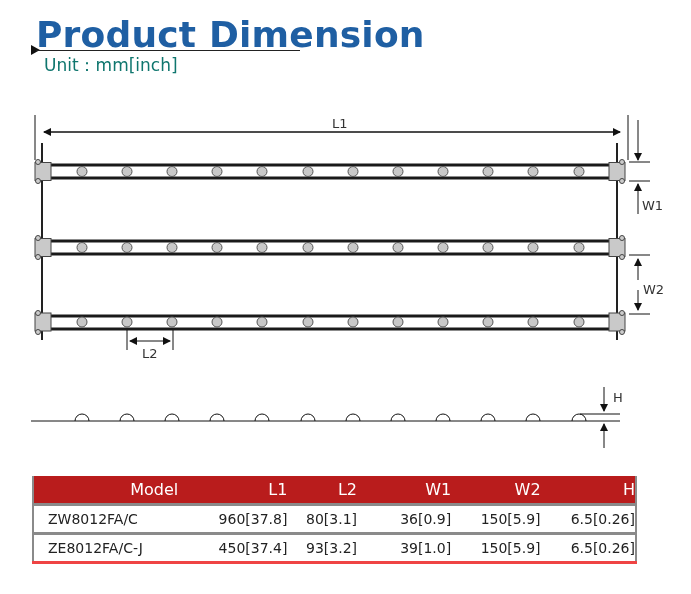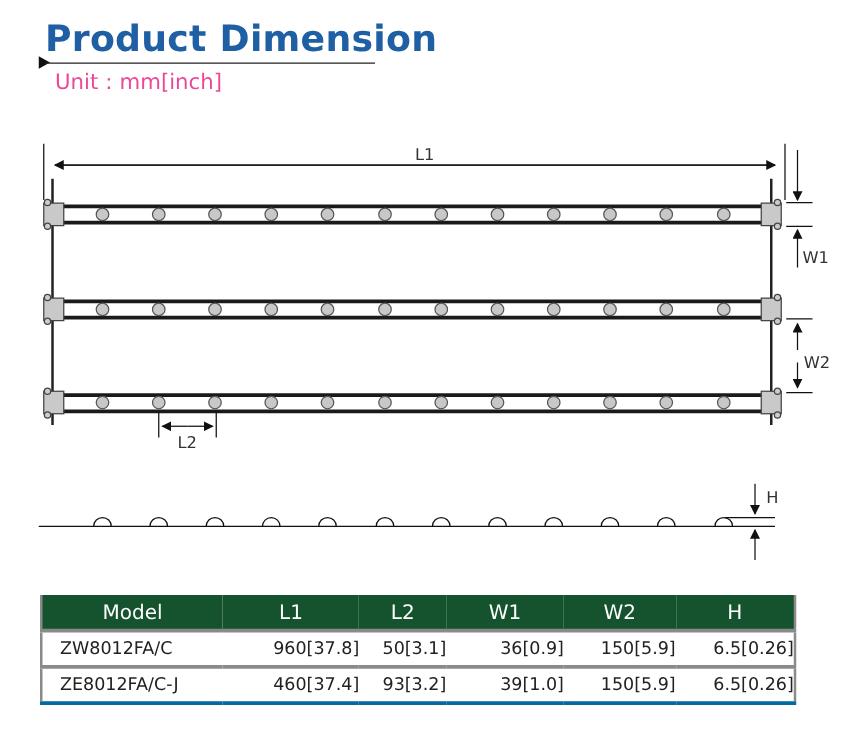--- a/index.html
+++ b/index.html
@@ -1,35 +1,35 @@
 <!DOCTYPE html>
 <html><head>
 <meta charset="utf-8">
 <style>
   html, body { margin: 0; padding: 0; background: #ffffff; }
   body { width: 691px; height: 594px; position: relative; overflow: hidden;
          font-family: "Liberation Sans", "DejaVu Sans", sans-serif; color: #222; }
-  .title { position: absolute; left: 36px; top: 14px; font-size: 29px; font-weight: bold;
+  .title { position: absolute; left: 36px; top: 14px; font-size: 36px; font-weight: bold;
            color: #1f5fa3; letter-spacing: 0.2px; font-family: "DejaVu Sans", sans-serif; }
   .title-rule { position: absolute; left: 36px; top: 50px; width: 264px; height: 1px; background: #222; }
   .title-arrow { position: absolute; left: 31px; top: 45px; width: 0; height: 0;
                  border-top: 5px solid transparent; border-bottom: 5px solid transparent;
                  border-left: 9px solid #111; }
-  .unit { position: absolute; left: 44px; top: 54px; font-size: 17px; color: #ec4899;
+  .unit { position: absolute; left: 44px; top: 54px; font-size: 17px; color: #0f766e;
           font-family: "DejaVu Sans", sans-serif; }
   svg.diagram { position: absolute; left: 0; top: 0; }
   .dimlabel { font-family: "DejaVu Sans", sans-serif; font-size: 13px; fill: #333; }
 
   table.spec { position: absolute; left: 32px; top: 476px; width: 605px;
                border-collapse: collapse; font-family: "DejaVu Sans", sans-serif; }
-  table.spec th { background: #14532d; color: #ffffff; font-weight: normal; font-size: 16px;
-                  height: 27px; padding: 0; text-align: center; }
+  table.spec th { background: #b91c1c; color: #ffffff; font-weight: normal; font-size: 16px;
+                  height: 27px; padding: 0; text-align: right; }
   table.spec td { font-size: 14px; color: #222; height: 26px; text-align: right; padding: 0;
                   border-top: 3px solid #8a8a8a; }
-  table.spec tr.last td { border-bottom: 3px solid #0369a1; }
+  table.spec tr.last td { border-bottom: 3px solid #ef4444; }
   table.spec { border-left: 2px solid #8a8a8a; border-right: 2px solid #8a8a8a; }
   table.spec td.model { text-align: left; padding-left: 14px; }
 </style>
 </head>
 <body>
 
 <div class="title">Product Dimension</div>
 <div class="title-arrow"></div>
 <div class="title-rule"></div>
 <div class="unit">Unit：mm[inch]</div>
@@ -183,27 +183,27 @@
       <th style="width:70px">L2</th>
       <th style="width:95px">W1</th>
       <th style="width:90px">W2</th>
       <th style="width:95px">H</th>
     </tr>
   </thead>
   <tbody>
     <tr>
       <td class="model">ZW8012FA/C</td>
       <td>960[37.8]</td>
-      <td>50[3.1]</td>
+      <td>80[3.1]</td>
       <td>36[0.9]</td>
       <td>150[5.9]</td>
       <td>6.5[0.26]</td>
     </tr>
     <tr class="last">
       <td class="model">ZE8012FA/C-J</td>
-      <td>460[37.4]</td>
+      <td>450[37.4]</td>
       <td>93[3.2]</td>
       <td>39[1.0]</td>
       <td>150[5.9]</td>
       <td>6.5[0.26]</td>
     </tr>
   </tbody>
 </table>
 
 </body></html>

